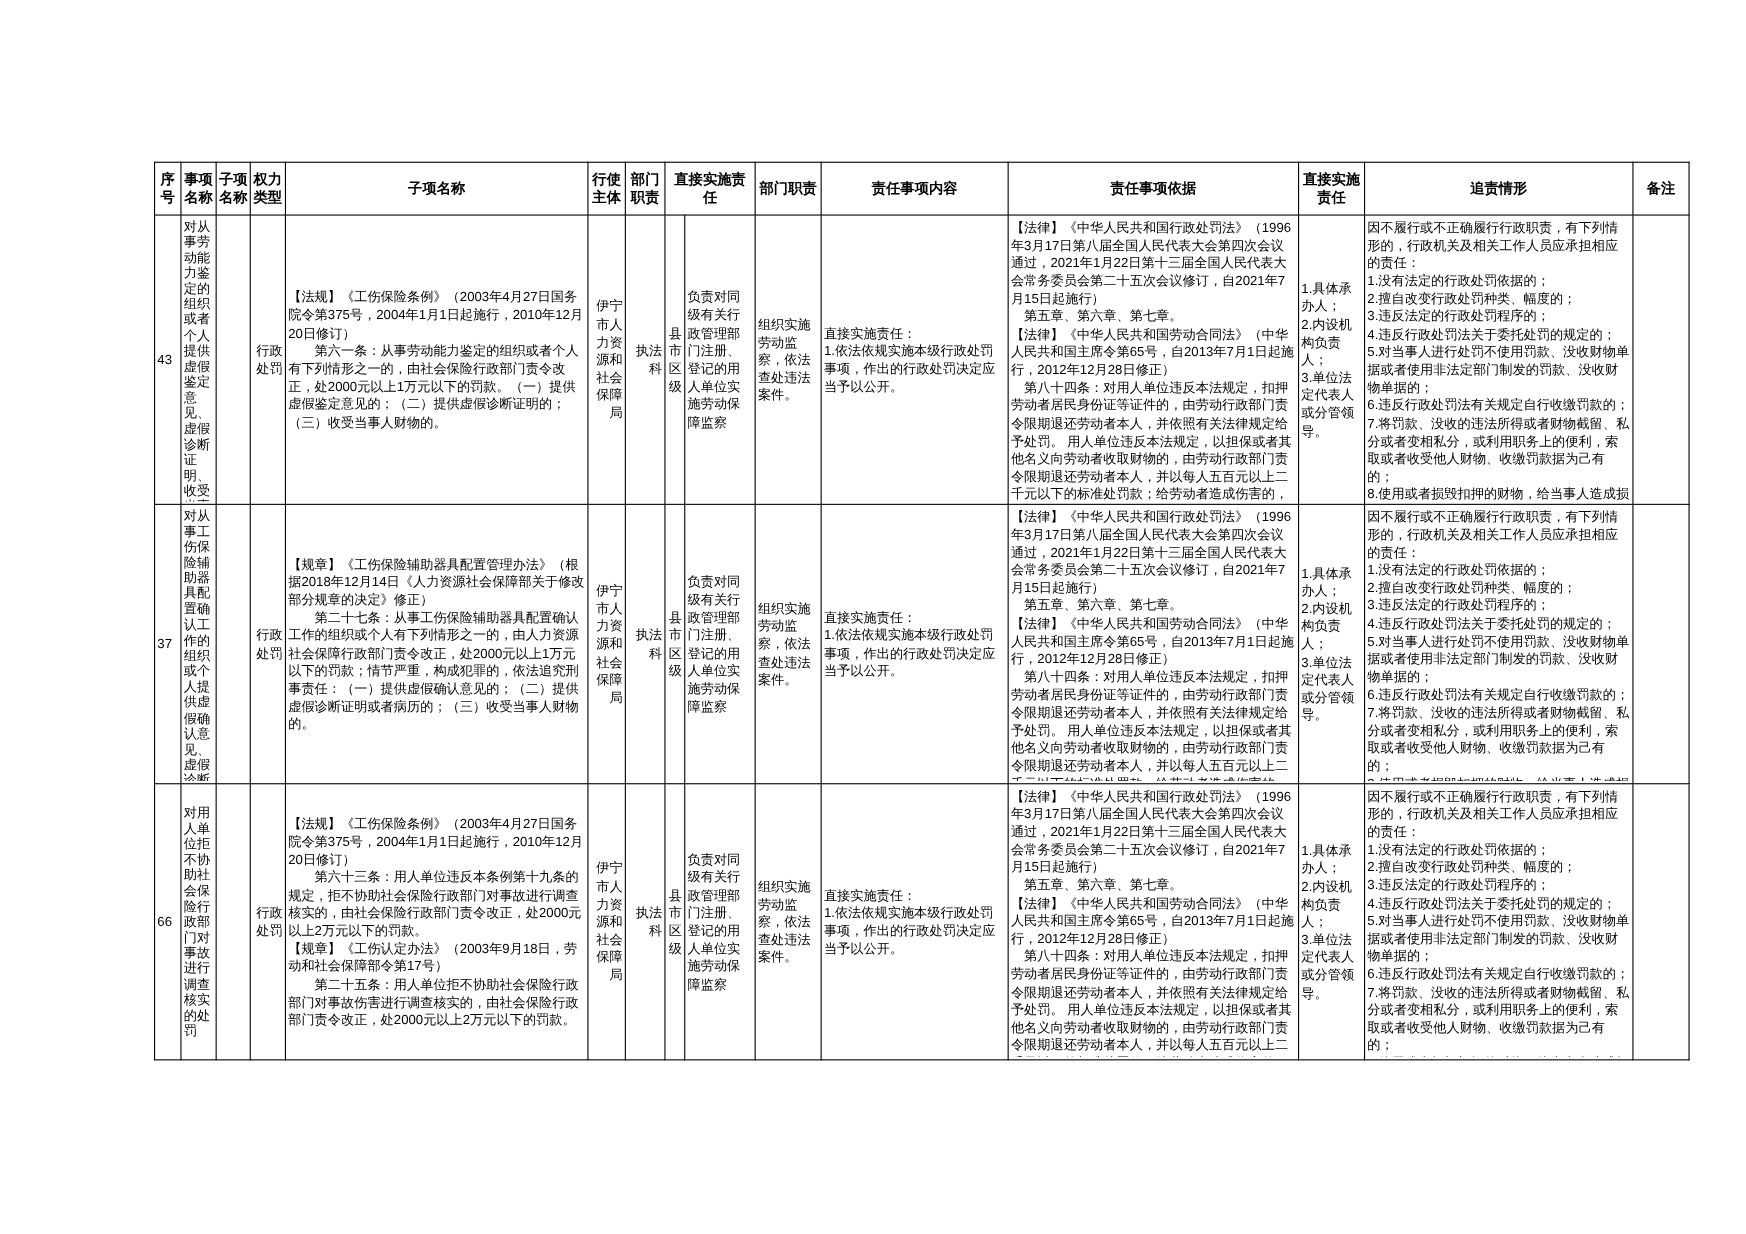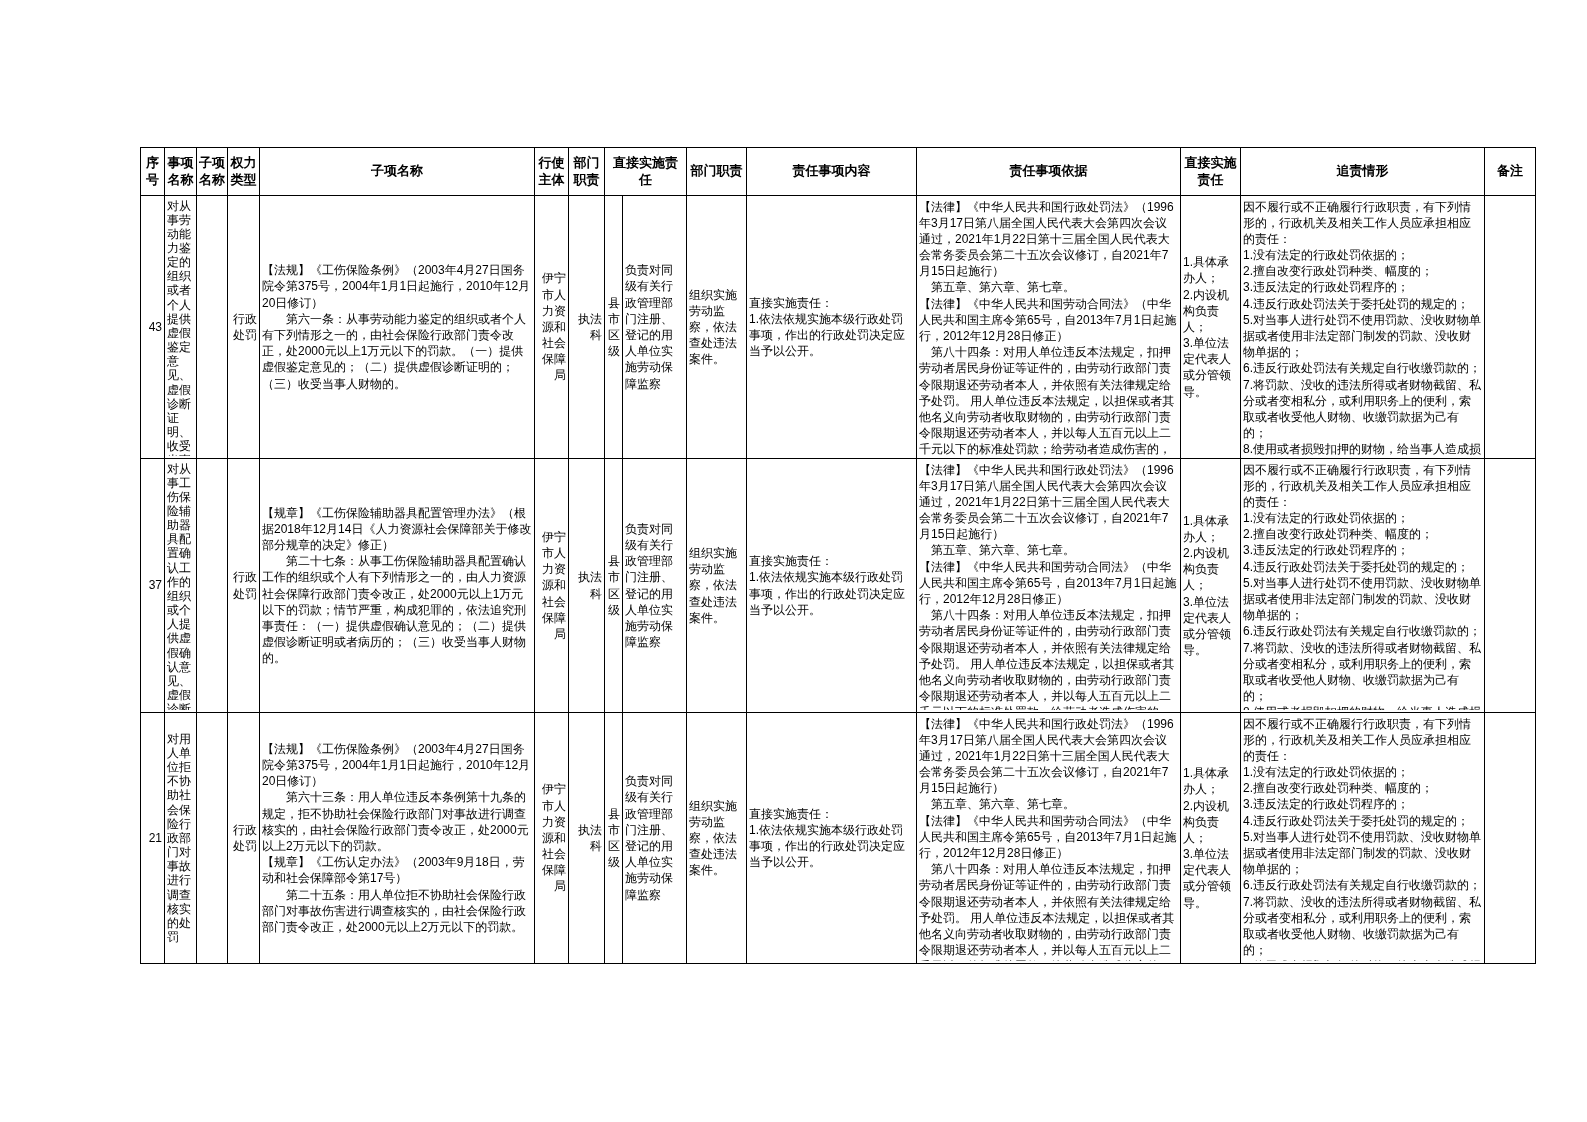--- a/index.html
+++ b/index.html
@@ -6,21 +6,21 @@
   .page{position:relative;width:1587px;height:1122px;background:#fff;overflow:hidden;
         font-family:"Liberation Sans",sans-serif;color:#000;margin-left:44px;}
   table.power{position:absolute;left:96px;top:147px;width:1395px;border-collapse:collapse;
         table-layout:fixed;background:#fff;}
   table.power th, table.power td{border:1px solid #000;padding:1px 2px;vertical-align:middle;
         font-size:12px;line-height:1.35;overflow:hidden;word-break:break-all;}
   table.power th{font-weight:bold;font-size:13px;text-align:center;line-height:1.25;}
   thead tr{height:48px;}
   tr.r43{height:263px;} tr.r44{height:254px;} tr.r45{height:251px;}
   td.pre{white-space:pre-wrap;text-align:left;}
-  td.ctr{text-align:right;}
+  td.ctr{text-align:left;}
   .clip{overflow:hidden;white-space:pre-wrap;text-align:left;}
   .clip.h43{height:257px;} .clip.h44{height:248px;} .clip.h45{height:245px;}
   td.vname{line-height:1.18;padding:1px 2px;}
   td.vmid{line-height:1.18;text-align:right;}
   .vname .clip{line-height:1.18;}
 </style>
 </head>
 <body>
 
 <div class="page">
@@ -137,21 +137,21 @@
 5.对当事人进行处罚不使用罚款、没收财物单据或者使用非法定部门制发的罚款、没收财物单据的；
 6.违反行政处罚法有关规定自行收缴罚款的；
 7.将罚款、没收的违法所得或者财物截留、私分或者变相私分，或利用职务上的便利，索取或者收受他人财物、收缴罚款据为己有的；
 8.使用或者损毁扣押的财物，给当事人造成损失的；
 9.违法实施检查措施，给公民人身或者财产造成损害、给法人或者其他组织造成损失的；
 10.为牟取本单位私利，对应当依法移交司法机关追究刑事责任的不移交，以行政处罚代替刑罚的。</div>
           </td>
         <td class="pre"></td>
       </tr>
       <tr class="r45">
-        <td class="ctr">21</td>
+        <td class="ctr">66</td>
         <td class="vname">
             <div class="clip" style="line-height:1.18">对用人单位拒不协助社会保险行政部门对事故进行调查核实的处罚</div>
           </td>
         <td class="pre"></td>
         <td class="ctr vmid">行政处罚</td>
         <td class="pre">【法规】《工伤保险条例》（2003年4月27日国务院令第375号，2004年1月1日起施行，2010年12月20日修订）
 　　第六十三条：用人单位违反本条例第十九条的规定，拒不协助社会保险行政部门对事故进行调查核实的，由社会保险行政部门责令改正，处2000元以上2万元以下的罚款。
 【规章】《工伤认定办法》（2003年9月18日，劳动和社会保障部令第17号）
 　　第二十五条：用人单位拒不协助社会保险行政部门对事故伤害进行调查核实的，由社会保险行政部门责令改正，处2000元以上2万元以下的罚款。</td>
         <td class="ctr vmid">伊宁市人力资源和社会保障局</td>

